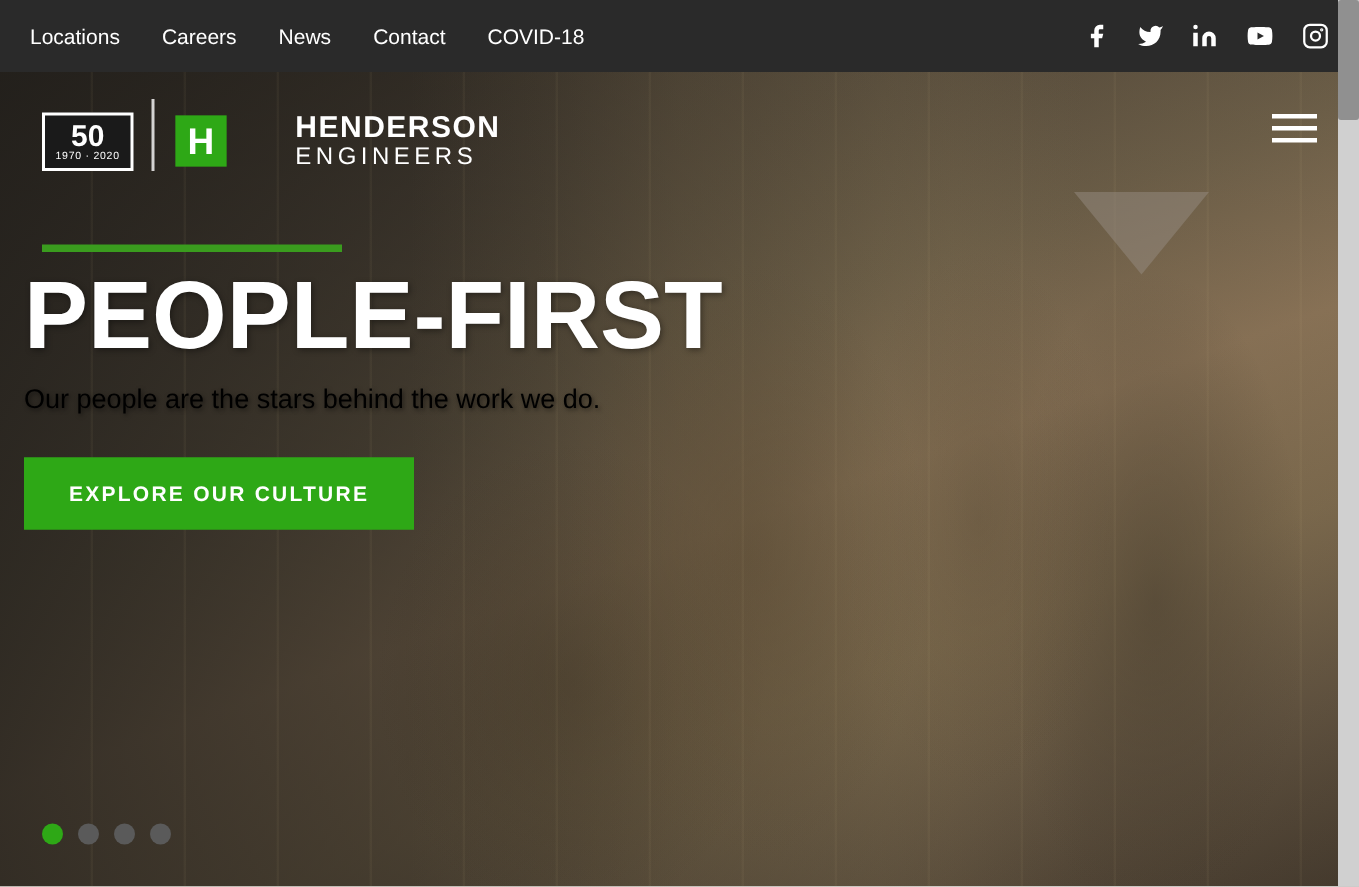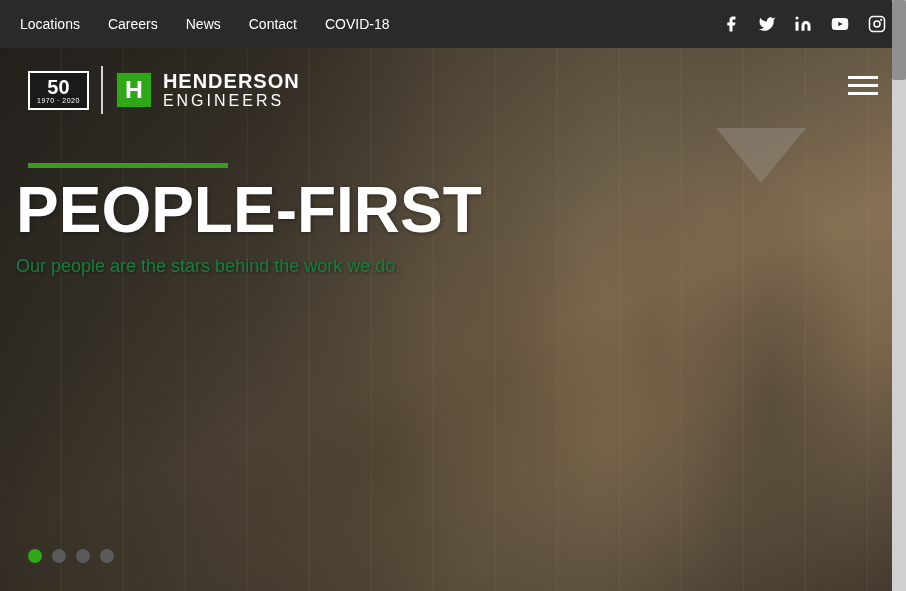--- a/index.html
+++ b/index.html
@@ -97,21 +97,21 @@
           rgba(200,180,130,0.06) 62px
         );
     }
 
     
     .logo-area {
       position: absolute;
       top: 18px;
       left: 28px;
       display: flex;
-      align-items: center;
+      align-items: flex-end;
       gap: 12px;
       z-index: 5;
     }
     .logo-50 {
       background: #1a1a1a;
       border: 2px solid #ffffff;
       color: #ffffff;
       padding: 4px 7px;
       text-align: center;
     }
@@ -136,20 +136,21 @@
       display: flex;
       align-items: center;
       gap: 10px;
     }
     .logo-h-icon {
       width: 38px;
       height: 38px;
     }
     .logo-text-block {
       color: #ffffff;
+      margin-left: 34px;
     }
     .logo-name {
       font-size: 20px;
       font-weight: 700;
       letter-spacing: 1px;
       line-height: 1.1;
       display: block;
     }
     .logo-subtitle {
       font-size: 16px;
@@ -198,21 +199,21 @@
     .hero-headline {
       color: #ffffff;
       font-size: 64px;
       font-weight: 900;
       line-height: 1.0;
       text-transform: uppercase;
       text-shadow: 1px 1px 4px rgba(0,0,0,0.4);
       margin-bottom: 14px;
     }
     .hero-subtext {
-      color: #15803d;
+      color: #000000;
       font-size: 18px;
       font-weight: 400;
       margin-bottom: 28px;
       text-shadow: 1px 1px 3px rgba(0,0,0,0.5);
     }
     .cta-button {
       background: #2ea816;
       color: #ffffff;
       border: 2px solid #2ea816;
       padding: 14px 28px;
@@ -354,20 +355,21 @@
     <span class="hamburger-line"></span>
   </div>
 
   <div class="accent-bar"></div>
 
   <div class="hero-content">
     <h1 class="hero-headline">
       <span>PEOPLE-FIRST</span><br>
     </h1>
     <p class="hero-subtext">Our people are the stars behind the work we do.</p>
+    <button class="cta-button">EXPLORE OUR CULTURE</button>
   </div>
 
   <div class="slide-dots">
     <span class="dot active"></span>
     <span class="dot inactive"></span>
     <span class="dot inactive"></span>
     <span class="dot inactive"></span>
   </div>
 </section>
 

